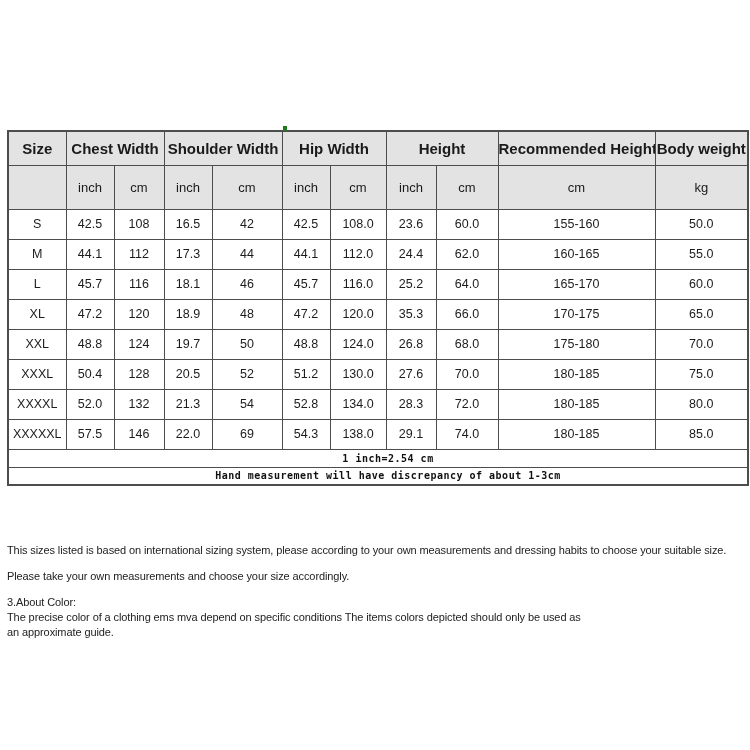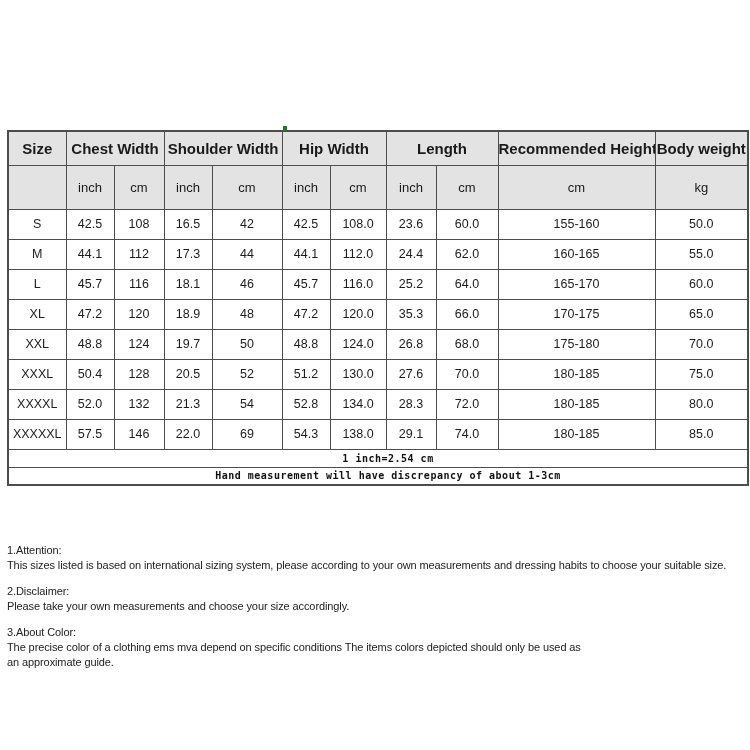--- a/index.html
+++ b/index.html
@@ -90,21 +90,21 @@
       <col style="width:62px">
     <col style="width:157px">
       <col style="width:93px">
   </colgroup>
   <thead>
     <tr>
       <th class="main" rowspan="1">Size</th>
       <th class="main" colspan="2">Chest Width</th>
       <th class="main" colspan="2">Shoulder Width</th>
       <th class="main" colspan="2">Hip Width</th>
-      <th class="main" colspan="2">Length</th>
+      <th class="main" colspan="2">Height</th>
       <th class="main">Recommended Height</th>
       <th class="main">Body weight</th>
     </tr>
     <tr>
       <th class="unit"></th>
       <th class="unit">inch</th>
       <th class="unit">cm</th>
       <th class="unit">inch</th>
       <th class="unit">cm</th>
       <th class="unit">inch</th>
@@ -228,25 +228,23 @@
     <tr>
       <td class="note" colspan="11">Hand measurement will have discrepancy of about 1-3cm</td>
     </tr>
   </tfoot>
 </table>
 
 <div class="corner-mark"></div>
 
 <div class="fine-print">
   <div class="section">
-    <div class="line">1.Attention:</div>
     <div class="line">This sizes listed is based on international sizing system, please according to your own measurements and dressing habits to choose your suitable size.</div>
   </div>
   <div class="section">
-    <div class="line">2.Disclaimer:</div>
     <div class="line">Please take your own measurements and choose your size accordingly.</div>
   </div>
   <div class="section">
     <div class="line">3.About Color:</div>
     <div class="line">The precise color of a clothing ems mva depend on specific conditions The items colors depicted should only be used as</div>
     <div class="line">an approximate guide.</div>
   </div>
 </div>
 
 </body></html>

